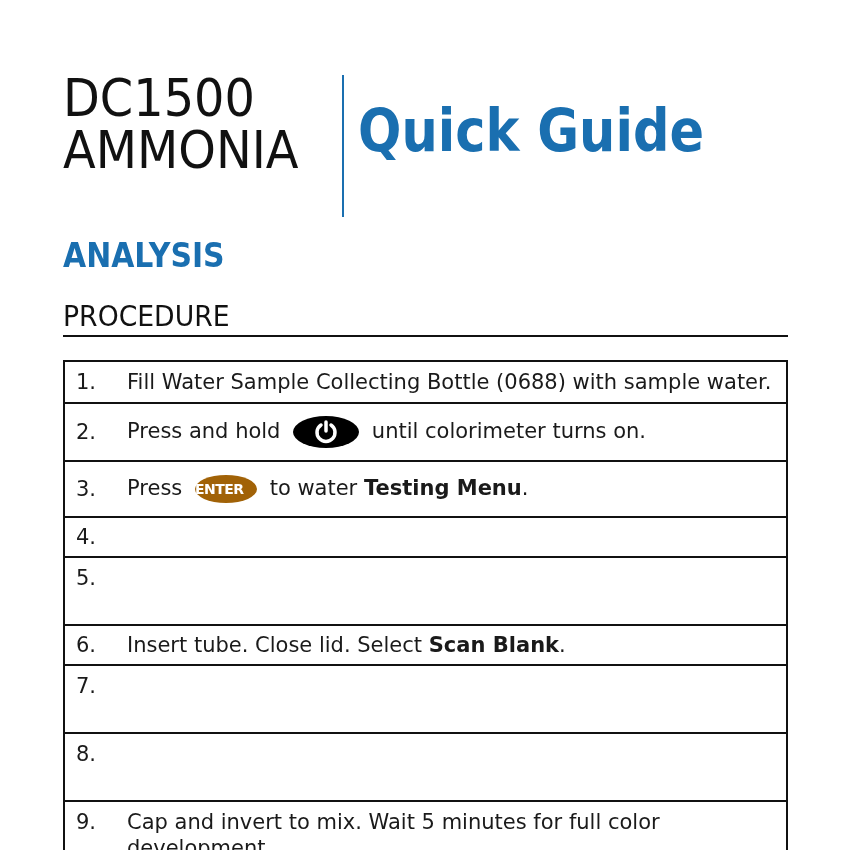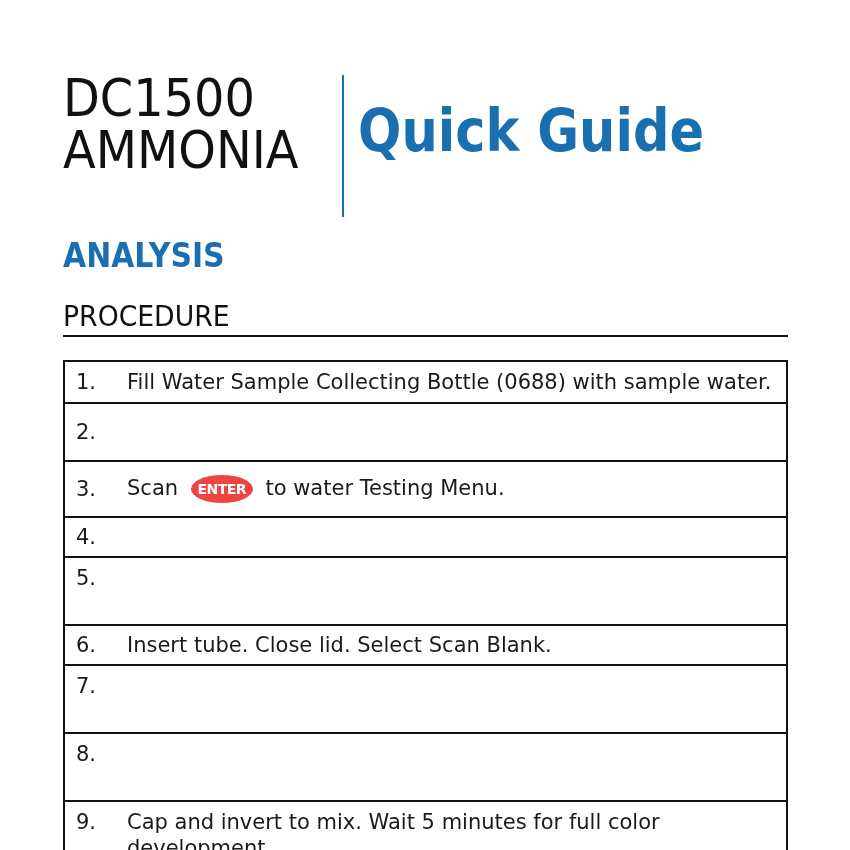--- a/index.html
+++ b/index.html
@@ -9,24 +9,24 @@
   .vrule { position: absolute; left: 342px; top: 75px; width: 2px; height: 142px; background: #1a6fb0; }
   .qg { position: absolute; left: 358px; top: 98px; font-family: "DejaVu Sans", sans-serif; font-weight: bold; font-size: 58px; line-height: 66px; color: #1a6fb0; transform: scaleX(0.88); transform-origin: left top; white-space: nowrap; }
   .analysis { position: absolute; left: 63px; top: 235px; font-weight: bold; font-size: 34px; line-height: 40px; color: #1a6fb0; transform: scaleX(0.88); transform-origin: left top; }
   .procedure { position: absolute; left: 63px; top: 299px; font-size: 29px; line-height: 34px; color: #111; transform: scaleX(0.92); transform-origin: left top; }
   .hrule { position: absolute; left: 63px; top: 335px; width: 725px; height: 2px; background: #111; }
   .steps { position: absolute; left: 63px; top: 360px; width: 721px; border: 2px solid #111; border-bottom: none; }
   .step { display: flex; border-bottom: 2px solid #111; font-size: 21px; line-height: 26px; color: #1a1a1a; box-sizing: border-box; }
   .num { width: 62px; padding-left: 11px; box-sizing: border-box; flex: none; }
   .txt { flex: 1; padding-right: 6px; }
   .step .inner { display: flex; width: 100%; align-items: center; }
-  .b { font-weight: normal; }
+  .b { font-weight: bold; }
   .power-icon { display: inline-block; width: 66px; height: 32px; background: #000; border-radius: 50%; vertical-align: middle; position: relative; margin: 0 6px; }
   .power-icon svg { position: absolute; left: 20px; top: 3px; }
-  .enter-icon { display: inline-block; width: 62px; height: 28px; background: #ef4444; border-radius: 50%; vertical-align: middle; color: #fff; font-weight: bold; font-size: 14px; line-height: 28px; text-align: center; margin: 0 6px; letter-spacing: -0.5px; }
+  .enter-icon { display: inline-block; width: 62px; height: 28px; background: #a16207; border-radius: 50%; vertical-align: middle; color: #fff; font-weight: bold; font-size: 14px; line-height: 28px; margin: 0 6px; letter-spacing: -0.5px; }
 </style>
 </head>
 <body>
 
 <div class="product">
   <div>DC1500</div>
   <div>AMMONIA</div>
 </div>
 <div class="vrule"></div>
 <div class="qg">Quick Guide</div>
@@ -38,27 +38,37 @@
 <div class="steps">
   <div class="step" style="height:42px;">
     <div class="inner">
       <span class="num">1.</span>
       <span class="txt">Fill Water Sample Collecting Bottle (0688) with sample water.</span>
     </div>
   </div>
   <div class="step" style="height:58px;">
     <div class="inner">
       <span class="num">2.</span>
+      <span class="txt">
+        <span>Press and hold</span>
+        <span class="power-icon">
+          <svg width="26" height="26" viewBox="0 0 26 26">
+              <path d="M8 6 A9 9 0 1 0 18 6" fill="none" stroke="#fff" stroke-width="3.5" stroke-linecap="round"></path>
+              <line x1="13" y1="3" x2="13" y2="12" stroke="#fff" stroke-width="3.5" stroke-linecap="round"></line>
+            </svg>
+        </span>
+        <span>until colorimeter turns on.</span>
+      </span>
     </div>
   </div>
   <div class="step" style="height:56px;">
     <div class="inner">
       <span class="num">3.</span>
       <span class="txt">
-        <span>Scan</span>
+        <span>Press</span>
         <span class="enter-icon">ENTER</span>
         <span>to water </span><span class="b">Testing Menu</span><span>.</span>
       </span>
     </div>
   </div>
   <div class="step" style="height:40px;">
     <div class="inner">
       <span class="num">4.</span>
     </div>
   </div>

